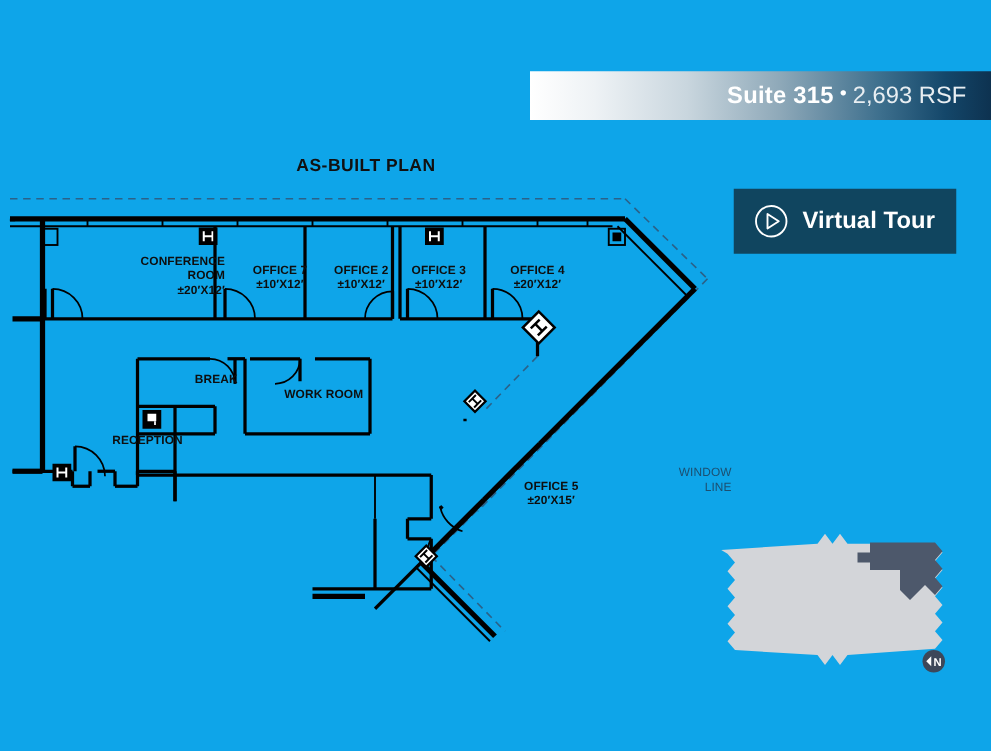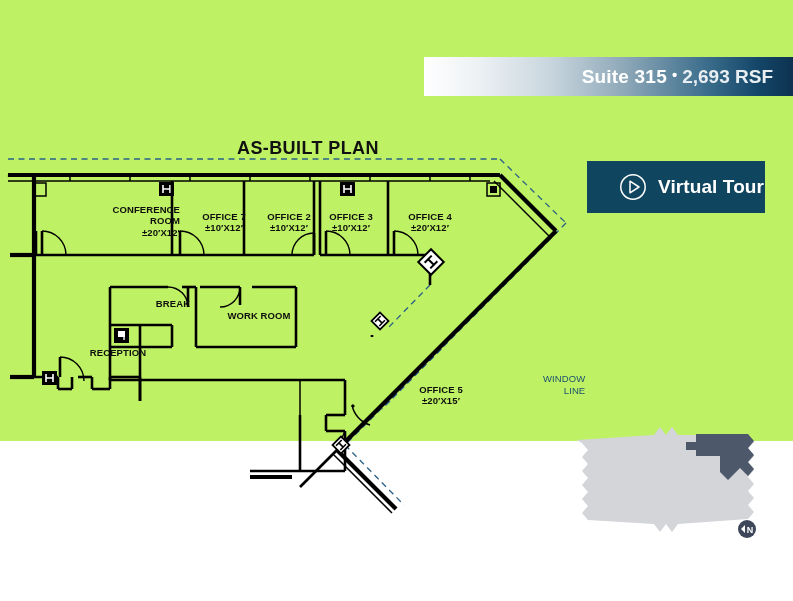--- a/index.html
+++ b/index.html
@@ -11,22 +11,22 @@
   body {
     font-family: "Liberation Sans", sans-serif;
     width: 793px;
     height: 601px;
     position: relative;
     overflow: hidden;
   }
   #page {
     position: relative;
     width: 793px;
-    height: 441px;
-    background: #bef264;
+    height: 601px;
+    background: #0ea5e9;
   }
 
   
   .header-banner {
     position: absolute;
     left: 424px;
     top: 57px;
     width: 369px;
     height: 39px;
     background: linear-gradient(to right,
@@ -54,37 +54,37 @@
     color: #ffffff;
     font-size: 15px;
     font-weight: bold;
     margin: 0 5px;
     position: relative;
     top: -2px;
   }
   .header-rsf {
     color: #e8eef2;
     font-size: 19px;
-    font-weight: bold;
+    font-weight: normal;
     white-space: nowrap;
   }
 
   
   .virtual-tour {
     position: absolute;
     left: 587px;
-    top: 161px;
+    top: 151px;
     width: 178px;
     height: 52px;
     background: #10455f;
     display: flex;
     align-items: center;
     cursor: pointer;
     box-sizing: border-box;
-    padding-left: 32px;
+    padding-left: 16px;
   }
   .vt-icon {
     width: 28px;
     height: 28px;
     flex: 0 0 28px;
     margin-right: 11px;
   }
   .vt-label {
     color: #ffffff;
     font-size: 19px;
@@ -97,22 +97,22 @@
   .plan-svg {
     position: absolute;
     left: 0;
     top: 125px;
     width: 600px;
     height: 400px;
   }
   .plan-title {
     position: absolute;
     left: 237px;
-    top: 138px;
-    font-size: 18px;
+    top: 124px;
+    font-size: 14px;
     font-weight: bold;
     color: #111111;
     letter-spacing: 0.4px;
     white-space: nowrap;
   }
 
   
   .rlabel {
     position: absolute;
     font-size: 9.5px;

